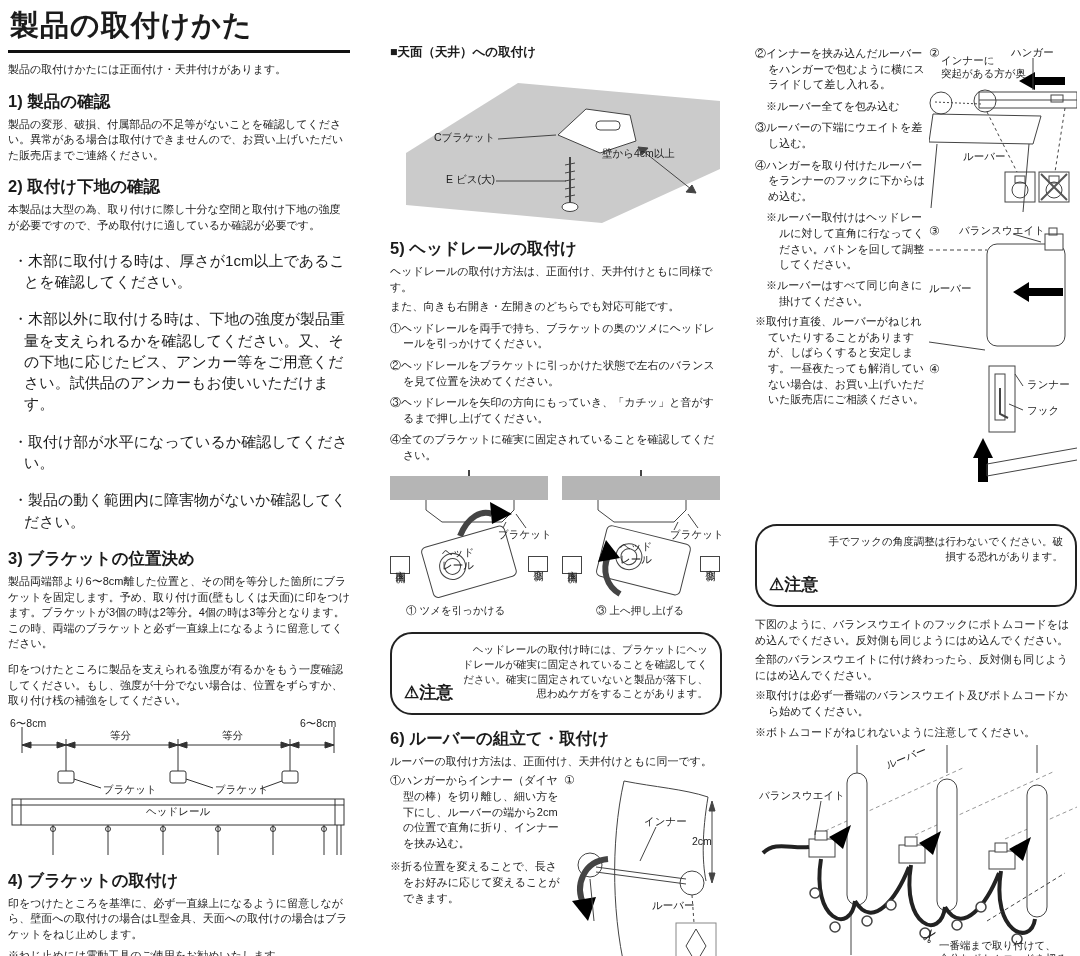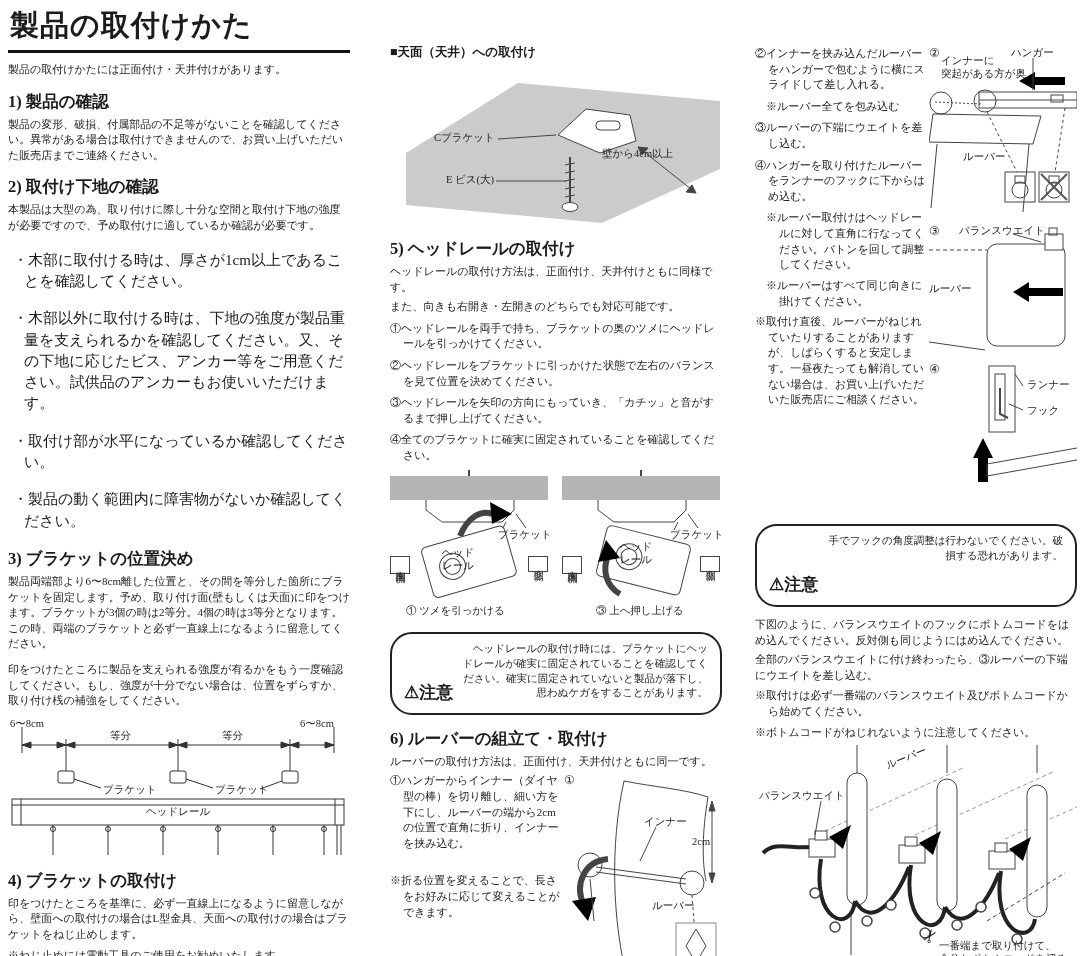--- a/index.html
+++ b/index.html
@@ -1,17 +1,17 @@
 <!DOCTYPE html>
 <html><head>
 <meta charset="utf-8">
 <style>
   html,body{margin:0;padding:0;background:#fff;}
   .page{position:relative;width:1080px;height:956px;background:#ffffff;overflow:hidden;
-        font-family:Liberation Serif, serif;color:#1b1b1b;}
+        font-family:Liberation Sans, sans-serif;color:#1b1b1b;}
   .col{position:absolute;top:0;}
   .col-left{left:8px;width:342px;}
   .col-mid{left:390px;width:332px;padding-top:44px;}
   .col-right{left:755px;width:322px;padding-top:46px;}
   .title{font-size:29px;font-weight:bold;margin:6px 0 4px 2px;letter-spacing:1px;}
   .rule{border-bottom:3px solid #111;margin-bottom:9px;}
   .body{font-size:11px;line-height:1.42;margin:4px 0;}
   .h2{font-size:16.5px;font-weight:600;margin:13px 0 3px;}
   .subhead{font-size:12.5px;font-weight:bold;margin:12px 0 4px;}
   .bullet{font-size:15px;line-height:1.42;margin:16px 0;padding-left:16px;text-indent:-11px;}
@@ -247,21 +247,21 @@
     <div class="caution">
       <span class="cl"><span>⚠</span><span>注意</span></span>
       <span class="ct">ヘッドレールの取付け時には、ブラケットにヘッドレールが確実に固定されていることを確認してください。確実に固定されていないと製品が落下し、思わぬケガをすることがあります。</span>
     </div>
 
     <div class="h2">6) ルーバーの組立て・取付け</div>
     <p class="body">ルーバーの取付け方法は、正面付け、天井付けともに同一です。</p>
     <div class="s6row">
       <div class="s6text">
         <p class="step" style="margin-top:0">①ハンガーからインナー（ダイヤ型の棒）を切り離し、細い方を下にし、ルーバーの端から2cmの位置で直角に折り、インナーを挟み込む。</p>
-        <p class="note" style="margin-top:22px">※折る位置を変えることで、長さをお好みに応じて変えることができます。</p>
+        <p class="note" style="margin-top:8px">※折る位置を変えることで、長さをお好みに応じて変えることができます。</p>
       </div>
 
       <div class="diagram" style="position:absolute;left:174px;top:0;width:158px;height:236px">
         <svg width="158" height="210" viewBox="0 0 158 210" stroke="#444" fill="none" stroke-width="1">
           <path d="M 60,8 C 46,70 48,150 64,208"></path>
           <path d="M 60,8 C 90,14 120,16 144,24"></path>
           <path d="M 144,24 C 138,60 138,88 142,108"></path>
           <circle cx="26" cy="92" r="12"></circle>
             <circle cx="128" cy="110" r="12"></circle>
           <line x1="32" y1="94" x2="122" y2="106"></line>
@@ -361,21 +361,21 @@
         <span class="dlabel" style="left:98px;top:42px">フック</span>
       </div>
     </div>
 
     <div class="caution">
       <span class="cl"><span>⚠</span><span>注意</span></span>
       <span class="ct">手でフックの角度調整は行わないでください。破損する恐れがあります。</span>
     </div>
 
     <p class="body">下図のように、バランスウエイトのフックにボトムコードをはめ込んでください。反対側も同じようにはめ込んでください。</p>
-    <p class="body">全部のバランスウエイトに付け終わったら、③ルーバーの下端にウエイトを差し込む。</p>
+    <p class="body">全部のバランスウエイトに付け終わったら、反対側も同じようにはめ込んでください。</p>
     <p class="note">※取付けは必ず一番端のバランスウエイト及びボトムコードから始めてください。</p>
     <p class="note">※ボトムコードがねじれないように注意してください。</p>
 
     <div class="diagram" style="width:322px;height:232px;margin-top:4px">
       <svg width="322" height="232" viewBox="0 0 322 232" stroke="#444" fill="none" stroke-width="1">
         <line x1="70" y1="86" x2="210" y2="22" stroke="#999" stroke-dasharray="4,3"></line>
         <line x1="160" y1="90" x2="300" y2="26" stroke="#999" stroke-dasharray="4,3"></line>
         <line x1="250" y1="94" x2="322" y2="62" stroke="#999" stroke-dasharray="4,3"></line>
         <line x1="102" y1="0" x2="102" y2="28"></line>
           <line x1="192" y1="0" x2="192" y2="28"></line>

